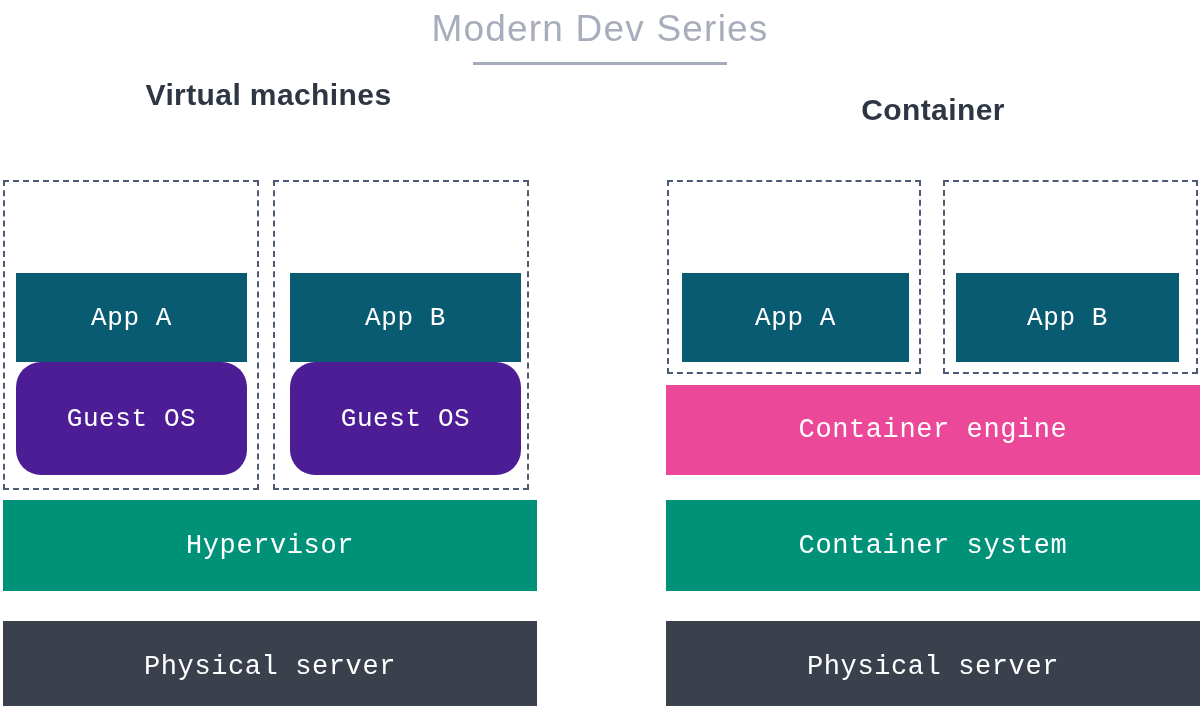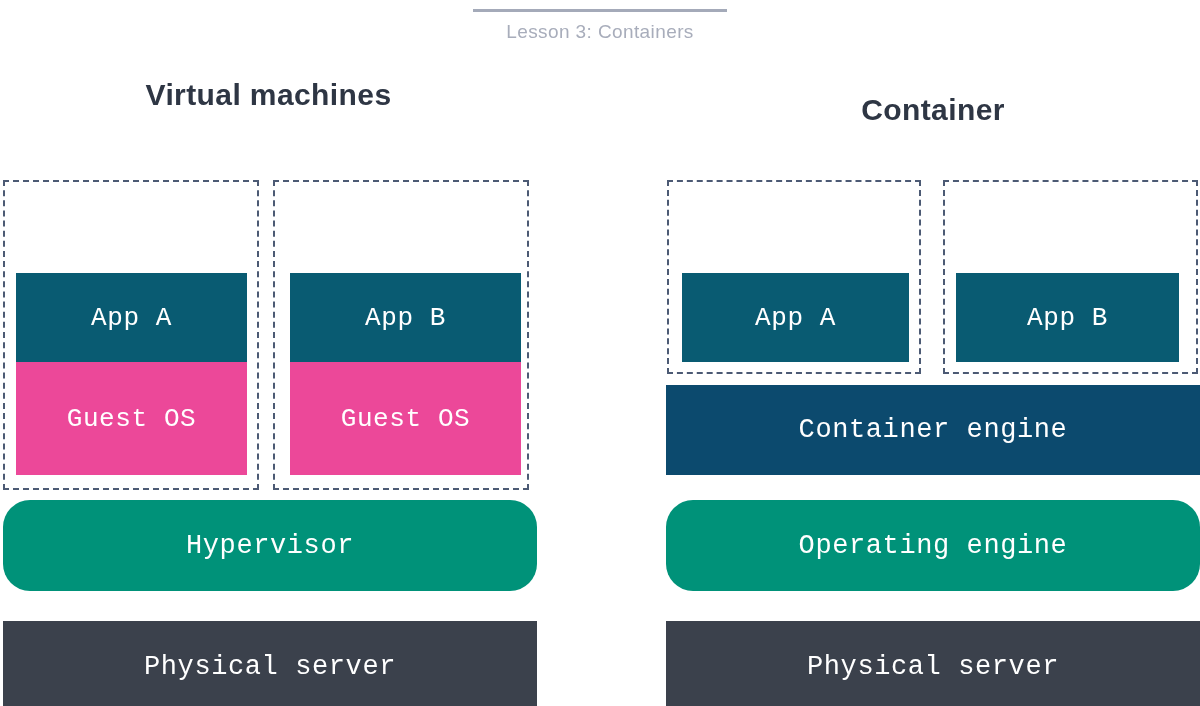--- a/index.html
+++ b/index.html
@@ -86,23 +86,23 @@
     color: #ffffff;
     letter-spacing: 0.6px;
   }
   .block-label {
     display: block;
     white-space: nowrap;
     font-family: Liberation Mono, monospace;
   }
 
   .app-block    { background: #095b72; font-size: 26px; }
-  .guest-block  { background: #ec4899; font-size: 26px; }
-  .engine-block { background: #0c4a6e; font-size: 27px; }
-  .green-block  { background: #009279; font-size: 27px; border-radius: 27px; }
+  .guest-block  { background: #4c1d95; font-size: 26px; border-radius: 25px; }
+  .engine-block { background: #ec4899; font-size: 27px; }
+  .green-block  { background: #009279; font-size: 27px; }
   .dark-block   { background: #3b414c; font-size: 27px; }
 
   
   #box-vm1 { left: 3px;   top: 180px; width: 256px; height: 310px; }
   #box-vm2 { left: 273px; top: 180px; width: 256px; height: 310px; }
   #label-vm1 { top: 213px; }
   #label-vm2 { top: 213px; }
   #app-a-vm  { left: 16px;  top: 273px; width: 231px; height: 89px; }
   #guest-1   { left: 16px;  top: 362px; width: 231px; height: 113px; }
   #app-b-vm  { left: 290px; top: 273px; width: 231px; height: 89px; }
@@ -120,22 +120,22 @@
   #app-b-c  { left: 956px; top: 273px; width: 223px; height: 89px; }
 
   #container-engine { left: 666px; top: 385px; width: 534px; height: 90px; }
   #operating-system { left: 666px; top: 500px; width: 534px; height: 91px; }
   #physical-right   { left: 666px; top: 621px; width: 534px; height: 92px; }
 </style>
 </head>
 <body>
 
 <div class="title-block">
+  <div class="main-title">Modern Dev Series</div>
   <div class="title-rule"></div>
-  <div class="subtitle">Lesson 3: Containers</div>
 </div>
 
 <div class="col-heading" id="heading-vm">Virtual machines</div>
 
 <div class="col-heading" id="heading-cont">Container</div>
 
 <div class="dashed-box" id="box-vm1">
   <div class="group-label" id="label-vm1">VM 1</div>
 </div>
 
@@ -181,18 +181,18 @@
 
 <div class="block app-block" id="app-b-c">
   <span class="block-label">App B</span>
 </div>
 
 <div class="block engine-block" id="container-engine">
   <span class="block-label">Container engine</span>
 </div>
 
 <div class="block green-block" id="operating-system">
-  <span class="block-label">Operating engine</span>
+  <span class="block-label">Container system</span>
 </div>
 
 <div class="block dark-block" id="physical-right">
   <span class="block-label">Physical server</span>
 </div>
 
 </body></html>

